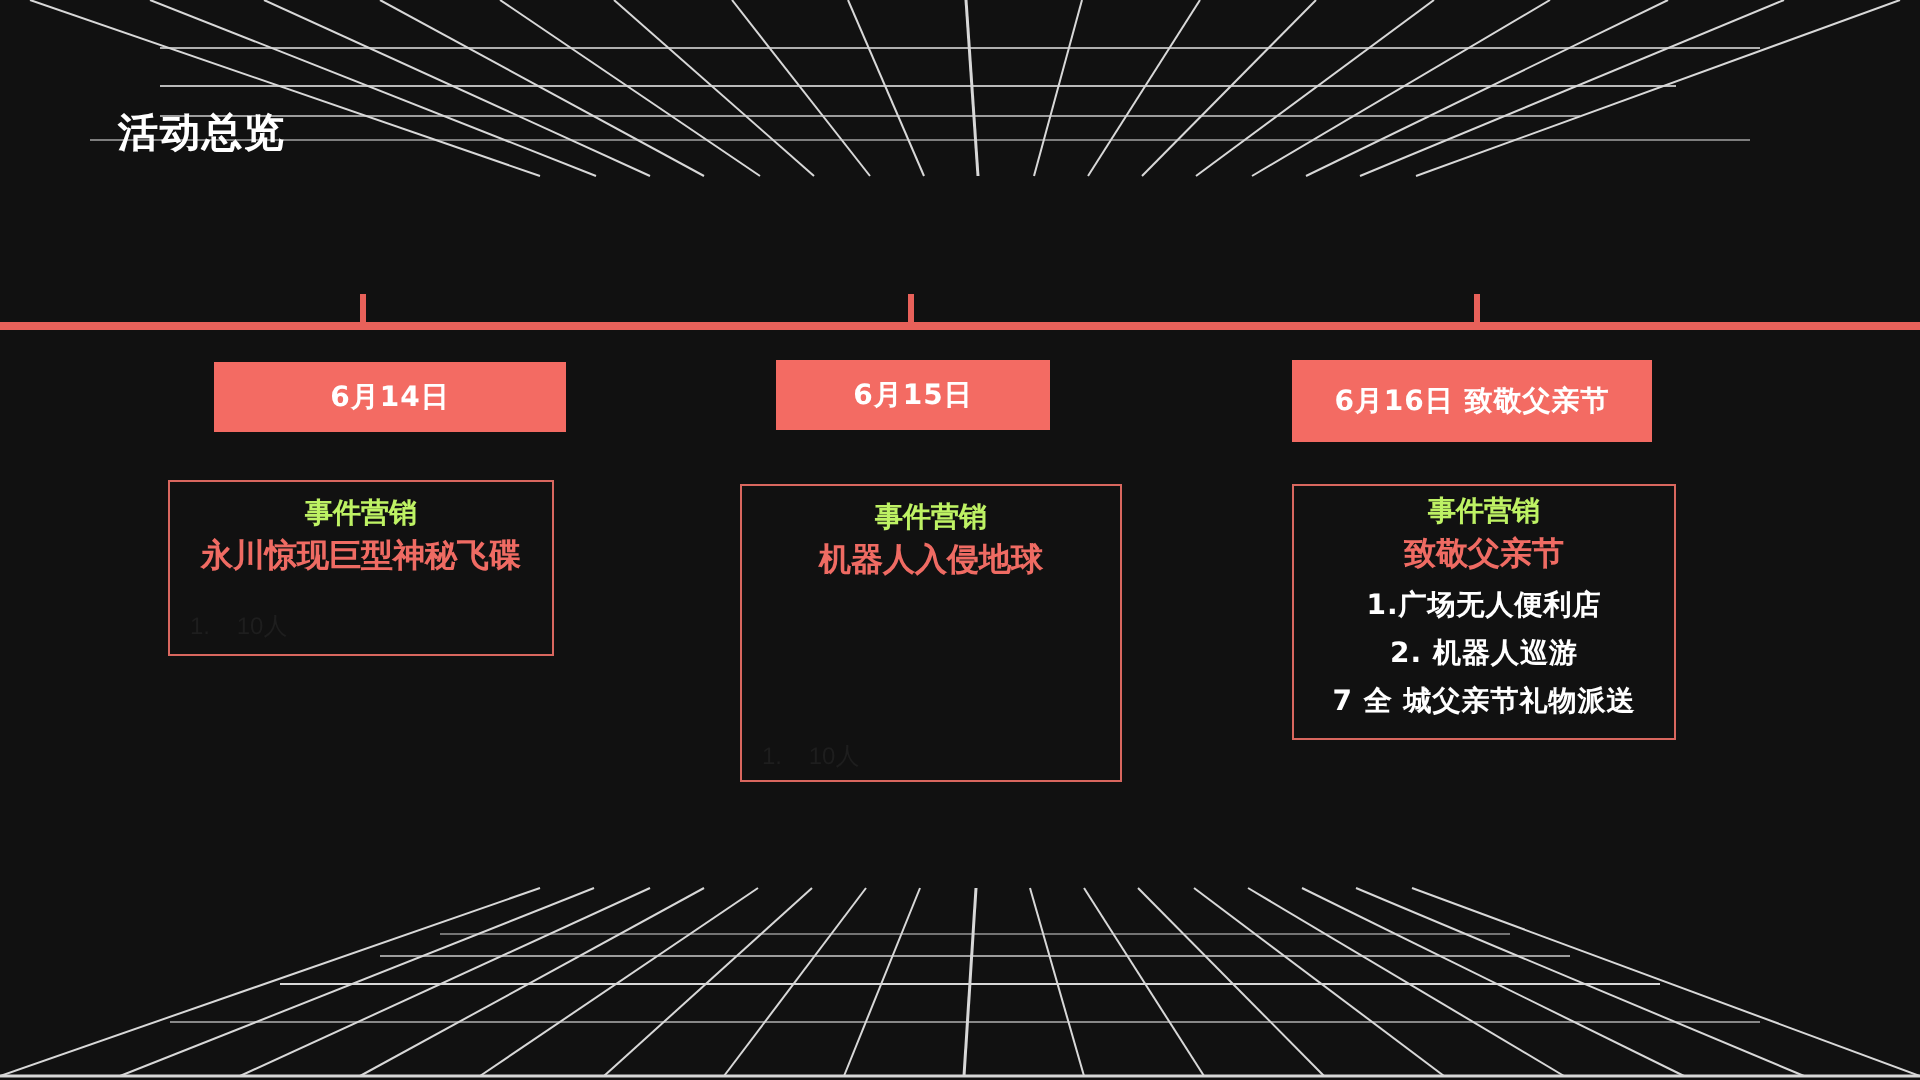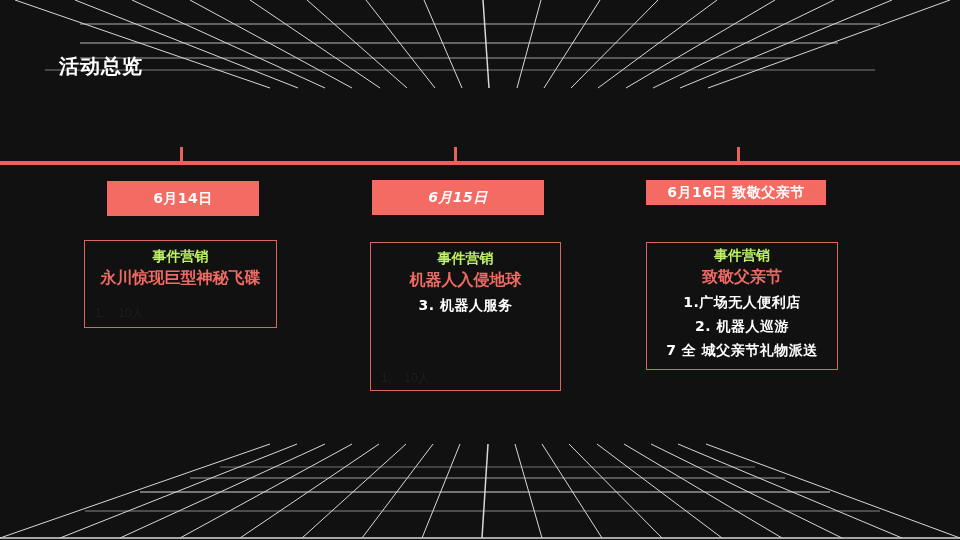--- a/index.html
+++ b/index.html
@@ -97,35 +97,34 @@
   </g>
 </svg>
 
 <div class="title">活动总览</div>
 
 <div class="timeline-line"></div>
 <div class="tick" style="left:180px"></div>
 <div class="tick" style="left:454px"></div>
 <div class="tick" style="left:737px"></div>
 
-<div class="date-box" style="left:107px; top:181px; width:152px; height:35px;">6月14日</div>
+<div class="date-box" style="left:107px; top:181px; width:176px; height:35px;">6月14日</div>
 <div class="card" style="left:84px; top:240px; width:193px; height:88px;">
   <div class="head">事件营销</div>
   <div class="sub">永川惊现巨型神秘飞碟</div>
   <div class="ghost" style="top:64px;">1.    10人</div>
 </div>
 
-<div class="date-box" style="left:372px; top:180px; width:172px; height:35px;font-style:italic;">6月15日</div>
+<div class="date-box" style="left:388px; top:180px; width:137px; height:35px;">6月15日</div>
 <div class="card" style="left:370px; top:242px; width:191px; height:149px;">
   <div class="head">事件营销</div>
   <div class="sub">机器人入侵地球</div>
-  <div class="item">3. 机器人服务</div>
   <div class="ghost" style="top:127px;">1.    10人</div>
 </div>
 
-<div class="date-box" style="left:646px; top:180px; width:180px; height:25px;">6月16日  致敬父亲节</div>
+<div class="date-box" style="left:646px; top:180px; width:180px; height:41px;">6月16日  致敬父亲节</div>
 <div class="card" style="left:646px; top:242px; width:192px; height:128px;">
   <div class="head" style="margin-top:4px;">事件营销</div>
   <div class="sub">致敬父亲节</div>
   <div class="item">1.广场无人便利店</div>
   <div class="item">2. 机器人巡游</div>
   <div class="item">7 全  城父亲节礼物派送</div>
 </div>
 
 </body></html>

